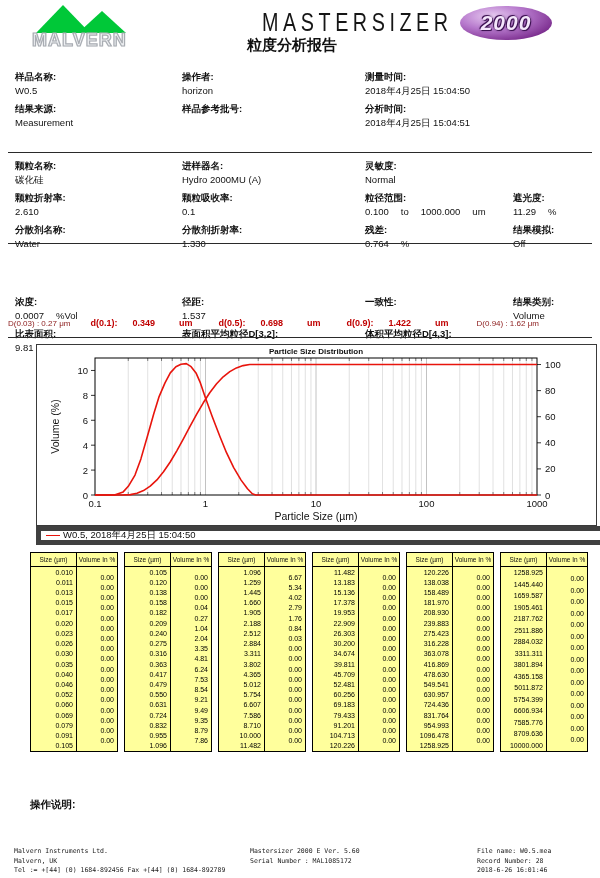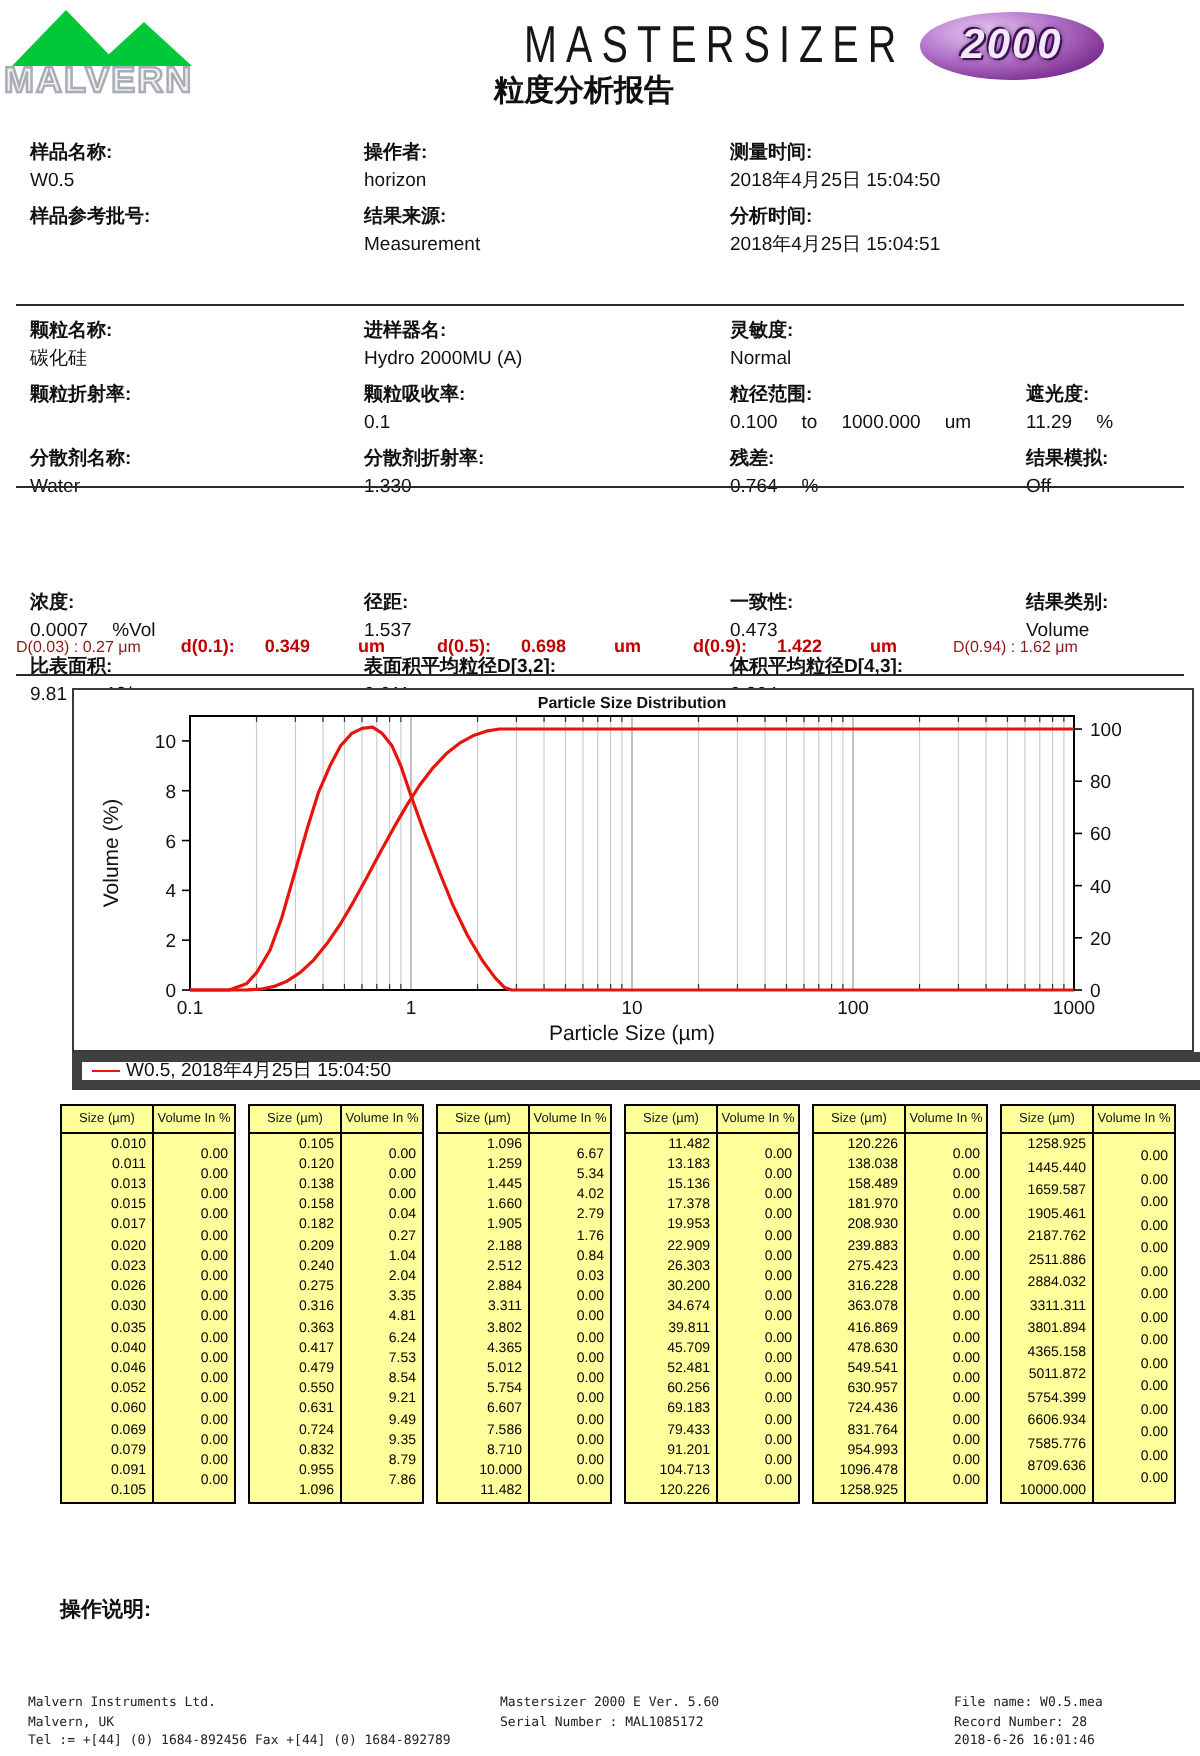--- a/index.html
+++ b/index.html
@@ -1,19 +1,19 @@
 <!DOCTYPE html>
 <html><head>
 <meta charset="utf-8">
 <style>
   html,body{margin:0;padding:0;background:#f0f0f0;}
   .page{position:relative;width:600px;height:878px;background:#ffffff;overflow:hidden;
         font-family:"Liberation Sans",sans-serif;color:#111;}
   
-  .malvern-logo{position:absolute;left:0;top:3px;width:112px;height:46px;}
+  .malvern-logo{position:absolute;left:30px;top:3px;width:112px;height:46px;}
   .mt{position:absolute;width:0;height:0;}
   .mt1{left:6px;top:2px;border-left:27px solid transparent;border-right:27px solid transparent;border-bottom:28px solid #00c838;}
   .mt2{left:48px;top:8px;border-left:24px solid transparent;border-right:24px solid transparent;border-bottom:22px solid #00c838;}
   .malvern-word{position:absolute;left:2px;top:27px;font-size:18px;font-weight:bold;letter-spacing:1px;
         color:#eef0f3;-webkit-text-stroke:1.2px #a9adb3;text-shadow:0 0 1px #a9adb3;}
   .product-title{position:absolute;left:262px;top:7px;font-size:26px;font-weight:400;letter-spacing:6px;
         transform:scaleX(0.76);transform-origin:left top;color:#161616;white-space:nowrap;}
   .badge-2000{position:absolute;left:460px;top:6px;width:92px;height:34px;border-radius:50%;
         background:radial-gradient(ellipse at 35% 30%,#e9cdf2 0%,#b678cc 40%,#7b2d8e 78%,#5a1a78 100%);
         display:flex;align-items:center;justify-content:center;}
@@ -85,28 +85,28 @@
             <div class="lbl">操作者:</div>
             <div class="val"><span class="part">horizon</span></div>
           </div>
           <div>
             <div class="lbl">测量时间:</div>
             <div class="val"><span class="part">2018年4月25日 15:04:50</span></div>
           </div>
         </div>
         <div class="pair-row" style="grid-template-columns: 167px 183px 1fr;">
           <div>
+            <div class="lbl">结果来源:</div>
+            <div class="val"><span class="part">Measurement</span></div>
+          </div>
+          <div>
             <div class="lbl">样品参考批号:</div>
             <div class="val"><span class="part"></span></div>
           </div>
           <div>
-            <div class="lbl">结果来源:</div>
-            <div class="val"><span class="part">Measurement</span></div>
-          </div>
-          <div>
             <div class="lbl">分析时间:</div>
             <div class="val"><span class="part">2018年4月25日 15:04:51</span></div>
           </div>
         </div>
       </div>
       <div class="section" style="top: 159px;">
         <div class="pair-row" style="grid-template-columns: 167px 183px 148px 1fr;">
           <div>
             <div class="lbl">颗粒名称:</div>
             <div class="val"><span class="part">碳化硅</span></div>
@@ -116,20 +116,21 @@
             <div class="val"><span class="part">Hydro 2000MU (A)</span></div>
           </div>
           <div>
             <div class="lbl">灵敏度:</div>
             <div class="val"><span class="part">Normal</span></div>
           </div>
         </div>
         <div class="pair-row" style="grid-template-columns: 167px 183px 148px 1fr;">
           <div>
             <div class="lbl">颗粒折射率:</div>
+            <div class="val"><span class="part">2.610</span></div>
           </div>
           <div>
             <div class="lbl">颗粒吸收率:</div>
             <div class="val"><span class="part">0.1</span></div>
           </div>
           <div>
             <div class="lbl">粒径范围:</div>
             <div class="val"><span class="part">0.100</span><span class="part">to</span><span class="part">1000.000</span><span class="part">um</span></div>
           </div>
           <div>
@@ -161,21 +162,20 @@
           <div>
             <div class="lbl">浓度:</div>
             <div class="val"><span class="part">0.0007</span><span class="part">%Vol</span></div>
           </div>
           <div>
             <div class="lbl">径距:</div>
             <div class="val"><span class="part">1.537</span></div>
           </div>
           <div>
             <div class="lbl">一致性:</div>
-            <div class="val"><span class="part">0.473</span></div>
           </div>
           <div>
             <div class="lbl">结果类别:</div>
             <div class="val"><span class="part">Volume</span></div>
           </div>
         </div>
         <div class="pair-row" style="grid-template-columns: 167px 183px 148px 1fr;">
           <div>
             <div class="lbl">比表面积:</div>
             <div class="val"><span class="part">9.81</span><span class="part">m^2/g</span></div>

